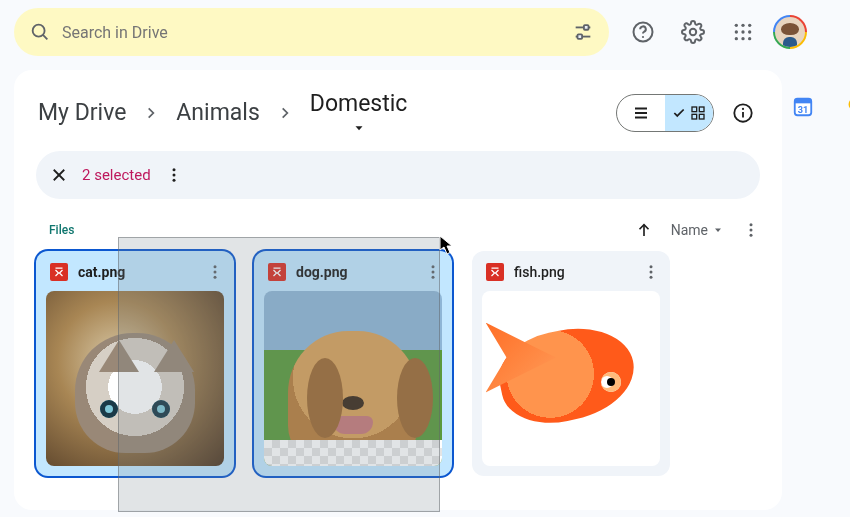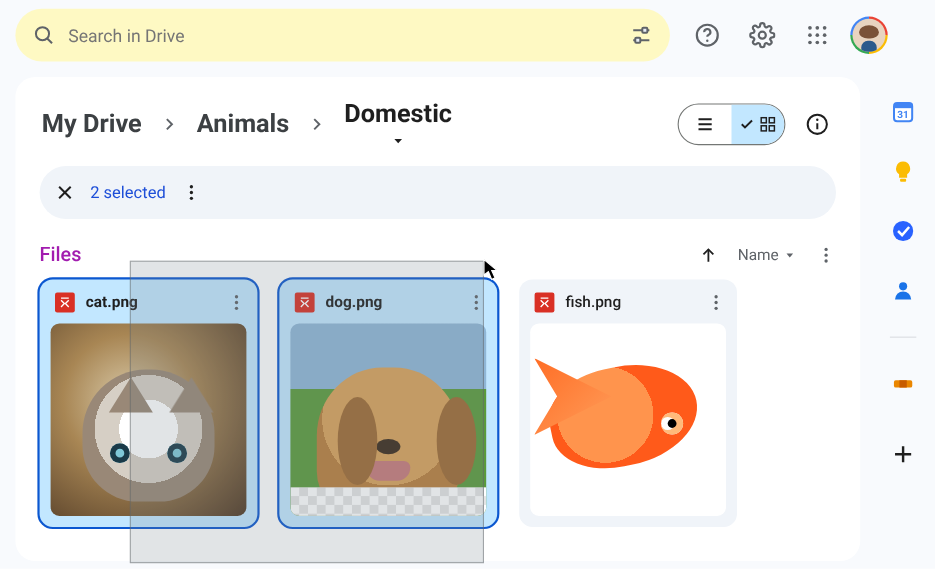--- a/index.html
+++ b/index.html
@@ -15,35 +15,35 @@
   .avatar { width: 34px; height: 34px; border-radius: 50%; background: conic-gradient(#ea4335 0 90deg,#fbbc04 90deg 180deg,#34a853 180deg 270deg,#4285f4 270deg 360deg); padding: 2px; display:flex; align-items:center; justify-content:center; cursor:pointer;}
   .avatar-inner { width:100%; height:100%; border-radius:50%; background:#e8d4c0 center/cover; position:relative; overflow:hidden;}
   .avatar-inner::before{content:"";position:absolute;inset:6px 6px 12px 6px;background:#7a5238;border-radius:50% 50% 45% 45%;}
   .avatar-inner::after{content:"";position:absolute;left:8px;right:8px;bottom:-4px;height:14px;background:#2b5a8c;border-radius:6px 6px 0 0;}
 
   
   .panel { background: #fff; margin: 6px 68px 0 14px; border-radius: 18px; padding: 18px 22px 22px 22px; min-height: 440px; position: relative; }
 
   .breadcrumb-row { display: flex; align-items: center; justify-content: space-between; }
   .breadcrumb { display: flex; align-items: center; font-size: 23px; color: #3c4043; }
-  .crumb { cursor: pointer; padding: 2px 2px; font-weight: bold; }
+  .crumb { cursor: pointer; padding: 2px 2px; }
   .crumb.current { color: #1f1f1f; display:flex; align-items:center; gap:4px;flex-direction:column;}
   .chevron { margin: 0 16px; color: #5f6368; }
 
   .view-toggle-wrap{ display:flex; align-items:center; gap:12px;}
   .view-toggle { display: flex; border: 1px solid #747775; border-radius: 20px; overflow: hidden; height: 38px; }
   .view-btn { width: 48px; display: flex; align-items: center; justify-content: center; cursor: pointer; gap:4px;}
   .view-btn.active { background: #c2e7ff; }
 
   .selection-bar { display:flex; align-items:center; background:#f0f4f9; border-radius:26px; height:48px; margin-top:14px; padding:0 14px; gap:14px;}
   .selection-bar .icon-btn{cursor:pointer;}
-  .selection-text{font-size:15px; color:#1d4ed8;}
+  .selection-text{font-size:15px; color:#be185d;}
 
   .files-header{ display:flex; align-items:center; justify-content:space-between; margin-top:22px;}
-  .files-label{ font-size:18px; font-weight:500; color:#a21caf;}
+  .files-label{ font-size:12px; font-weight:500; color:#0f766e;margin-left:13px;}
   .sort-controls{ display:flex; align-items:center; gap:18px; color:#5f6368;}
   .sort-name{display:flex; align-items:center; gap:4px; cursor:pointer; font-size:14px;}
 
   .file-grid{ display:flex; gap:20px; margin-top:12px;}
   .file-card{ width:198px; border-radius:12px; background:#f0f4f9; padding:0 0 10px 0; position:relative; overflow:hidden;}
   .file-card.selected{ background:#c2e7ff; box-shadow:0 0 0 2px #0b57d0;}
   .file-card-hdr{ display:flex; align-items:center; padding:12px 10px 10px 14px; gap:10px;}
   .file-type-badge{ width:18px; height:18px; background:#d93025; border-radius:2px; display:flex; align-items:center; justify-content:center;}
   .file-type-badge svg{stroke:#fff;}
   .file-name{ flex:1; font-size:14px; font-weight:500; color:#1f1f1f;}
@@ -73,21 +73,21 @@
   .thumb.fish .eye{position:absolute;right:22%;top:46%;width:20px;height:20px;background:#fff;border-radius:50%;box-shadow:inset -4px 0 0 4px #ffba7a;}
   .thumb.fish .eye::after{content:"";position:absolute;left:6px;top:6px;width:8px;height:8px;background:#000;border-radius:50%;}
 
   .checker{position:absolute;left:0;right:0;bottom:0;height:26px;background:repeating-conic-gradient(#e4e4e4 0 25%, #fff 0 50%) 0 0/16px 16px;}
 
   
   .drag-rect{position:absolute; border:1px solid rgba(95,99,104,.5); background:rgba(120,130,140,.22); pointer-events:none;}
   .cursor-arrow{position:absolute; width:18px; height:18px; pointer-events:none;}
 
   
-  .side-panel{ position:absolute; right:0; top:86px; width:58px; display:flex; flex-direction:column; align-items:center; gap:30px; padding-top:4px;}
+  .side-panel{ position:absolute; right:0; top:86px; width:58px; display:flex; flex-direction:row; align-items:center; gap:30px; padding-top:4px;}
   .side-icon{ width:24px; height:24px; display:flex; align-items:center; justify-content:center; cursor:pointer;}
   .sep{height:1px;width:24px;background:#dadce0;}
 
   svg{display:block;}
 </style>
 </head>
 <body>
 
 <div class="topbar">
   <div class="search-wrap">

